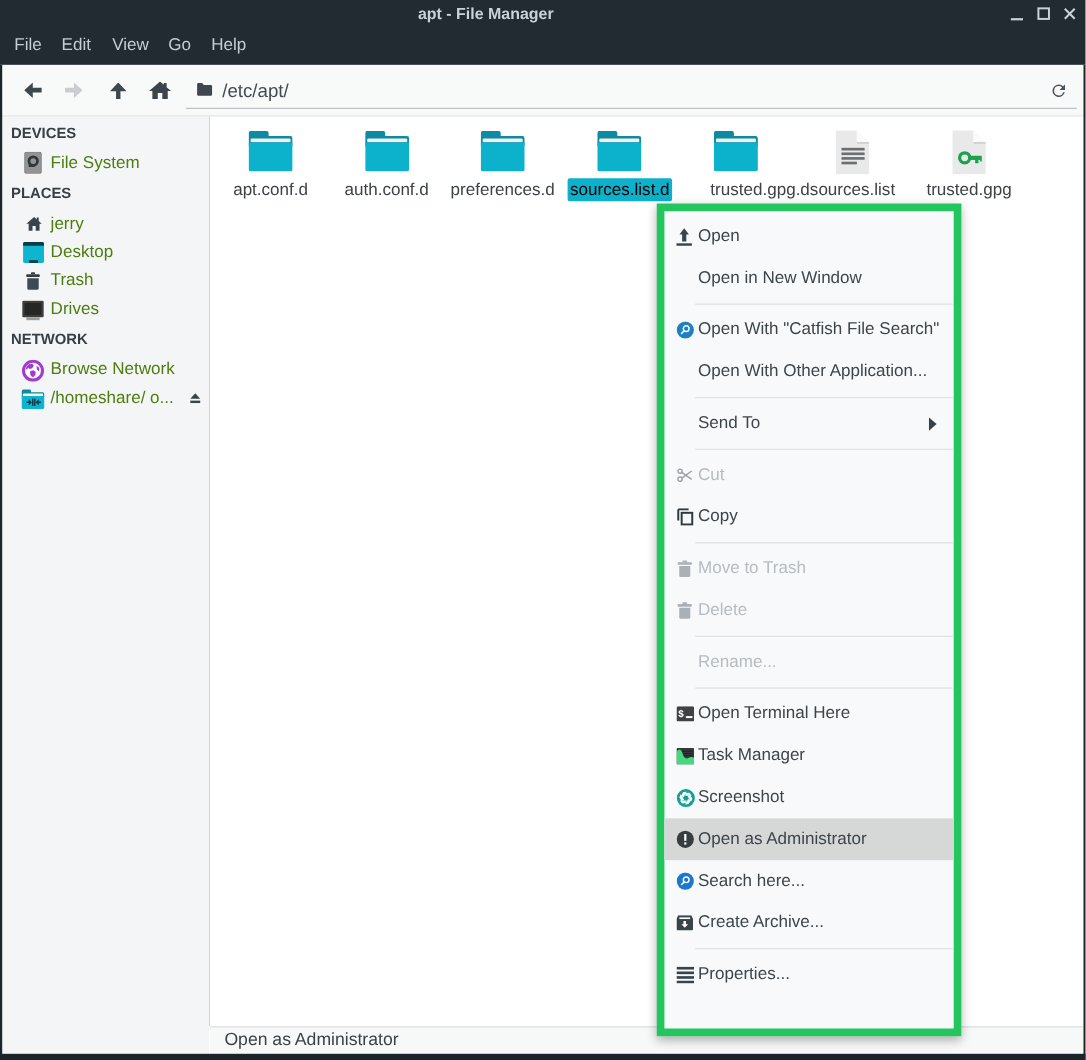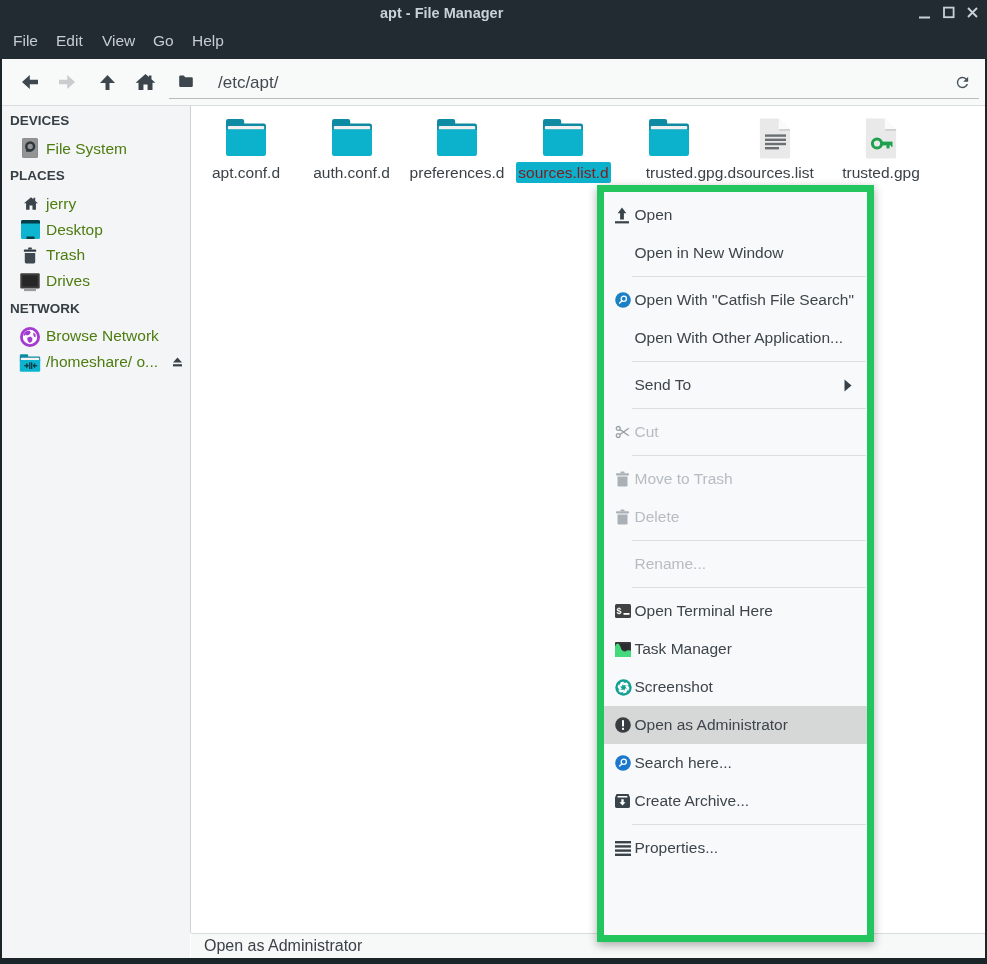--- a/index.html
+++ b/index.html
@@ -5,21 +5,21 @@
   * { margin:0; padding:0; box-sizing:border-box; }
   html,body { width:987px; height:964px; }
   body { font-family:"Liberation Sans", sans-serif; position:relative; background:#fff; overflow:hidden; }
   .abs { position:absolute; }
   
   #titlebar { left:0; top:0; width:987px; height:59px; background:#222b31; }
   #title { left:380px; top:4.5px; width:160px; text-align:left; font-size:14.5px; font-weight:bold; color:#c9d2d7; }
   .menuitem { top:32px; font-size:15.5px; color:#c5cdd2; }
   #toolbar { left:0; top:59px; width:987px; height:47px; background:#f8f9f9; border-bottom:1px solid #dadde0; }
   #pathline { left:169px; top:98px; width:810px; height:1px; background:#b9bcbf; }
-  #pathtext { left:202px; top:73px; font-size:17px; color:#434b50;margin-left:16px; }
+  #pathtext { left:202px; top:73px; font-size:17px; color:#434b50; }
   #leftborder { left:0; top:59px; width:2px; height:905px; background:#1b2428; }
   #rightborder { left:985px; top:59px; width:2px; height:905px; background:#1b2428; }
   #bottomborder { left:0px; top:958px; width:987px; height:6px; background:#1b2428; }
   #sidebar { left:2px; top:106px; width:188px; height:852px; background:#f4f5f6; }
   #divider { left:190px; top:106px; width:1px; height:827px; background:#cfd3d5; }
   #main { left:191px; top:106px; width:794px; height:827px; background:#ffffff; }
   #statusbar { left:191px; top:933px; width:794px; height:25px; background:#f7f8f8; border-top:1px solid #d9dcdd; font-size:16px; color:#3b4247; line-height:24px; padding-left:13px; }
   
   .shead { left:10px; font-size:13.5px; font-weight:bold; color:#373f46; }
   .sitem { left:46px; font-size:15.5px; color:#4d7c0f; }
@@ -176,21 +176,21 @@
   <use href="#doc"></use>
   <circle cx="12" cy="25.5" r="4.6" fill="none" stroke="#1da14d" stroke-width="3"></circle>
   <rect x="16.5" y="23.6" width="11" height="3.8" fill="#1da14d"></rect>
   <rect x="21.5" y="27" width="3" height="3.4" fill="#1da14d"></rect>
   <rect x="26" y="27" width="1.5" height="1.8" fill="#1da14d"></rect>
 </svg>
 
 <div class="abs flabel" style="left:196px;width:100px">apt.conf.d</div>
 <div class="abs flabel" style="left:301.5px;width:100px">auth.conf.d</div>
 <div class="abs flabel" style="left:407px;width:100px">preferences.d</div>
-<div class="abs flabel" style="left:516px;top:162px;width:95px;background:#0db1cb;color:#7f1d1d;border-radius:2px">sources.list.d</div>
+<div class="abs flabel" style="left:516px;top:162px;width:95px;background:#0db1cb;color:#000000;border-radius:2px">sources.list.d</div>
 <div class="abs flabel" style="left:641px;width:100px">trusted.gpg.d</div>
 <div class="abs flabel" style="left:725px;width:100px">sources.list</div>
 <div class="abs flabel" style="left:831px;width:100px">trusted.gpg</div>
 
 <div class="abs" id="menu">
   <div class="mi"><svg class="ic" style="left:10px" width="16" height="17" viewBox="0 0 16 17">
         <path d="M8 0.5 L12.3 6.2 L9.9 6.2 L9.9 12.6 L6.1 12.6 L6.1 6.2 L3.7 6.2 Z" fill="#39434a"></path>
         <rect x="1" y="14.2" width="14" height="2.2" fill="#39434a"></rect>
       </svg>Open</div>
   <div class="mi">Open in New Window</div>
@@ -206,20 +206,24 @@
         <path d="M0.5 0.5 L7.5 6.5 L0.5 12.5 Z" fill="#37414a"></path>
       </svg></div>
   <div class="msep"></div>
   <div class="mi dis"><svg class="ic" width="16" height="16" viewBox="0 0 16 16">
         <g stroke="#9aa2a8" fill="none" stroke-width="1.3">
           <circle cx="3.2" cy="4.4" r="1.9"></circle>
           <circle cx="3.2" cy="11.6" r="1.9"></circle>
           <path d="M4.8 5.4 L13.8 11.8 M4.8 10.6 L13.8 4.2"></path>
         </g>
       </svg>Cut</div>
+  <div class="mi"><svg class="ic" width="16" height="16" viewBox="0 0 16 16">
+        <path d="M1.6 11.2 L1.6 2 Q1.6 1 2.6 1 L11 1" stroke="#2f3a40" stroke-width="1.8" fill="none"></path>
+        <rect x="4.7" y="4.2" width="9.6" height="10.6" fill="#f8f9fa" stroke="#2f3a40" stroke-width="1.8"></rect>
+      </svg>Copy</div>
   <div class="msep"></div>
   <div class="mi dis"><svg class="ic" width="15" height="16" viewBox="0 0 15 16">
         <rect x="5.5" y="0.5" width="4" height="1.8" rx="0.5" fill="#a9b0b6"></rect>
         <rect x="1" y="2.2" width="13" height="2.3" rx="0.9" fill="#a9b0b6"></rect>
         <path d="M2.5 5.6 h10 v8.6 q0 1.4-1.4 1.4 H3.9 q-1.4 0-1.4-1.4 z" fill="#a9b0b6"></path>
       </svg>Move to Trash</div>
   <div class="mi dis"><svg class="ic" width="15" height="16" viewBox="0 0 15 16">
         <rect x="5.5" y="0.5" width="4" height="1.8" rx="0.5" fill="#a9b0b6"></rect>
         <rect x="1" y="2.2" width="13" height="2.3" rx="0.9" fill="#a9b0b6"></rect>
         <path d="M2.5 5.6 h10 v8.6 q0 1.4-1.4 1.4 H3.9 q-1.4 0-1.4-1.4 z" fill="#a9b0b6"></path>

